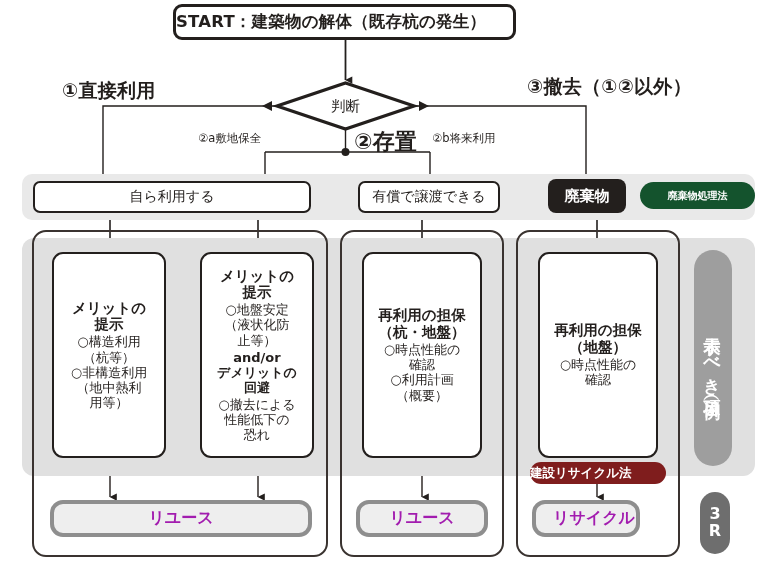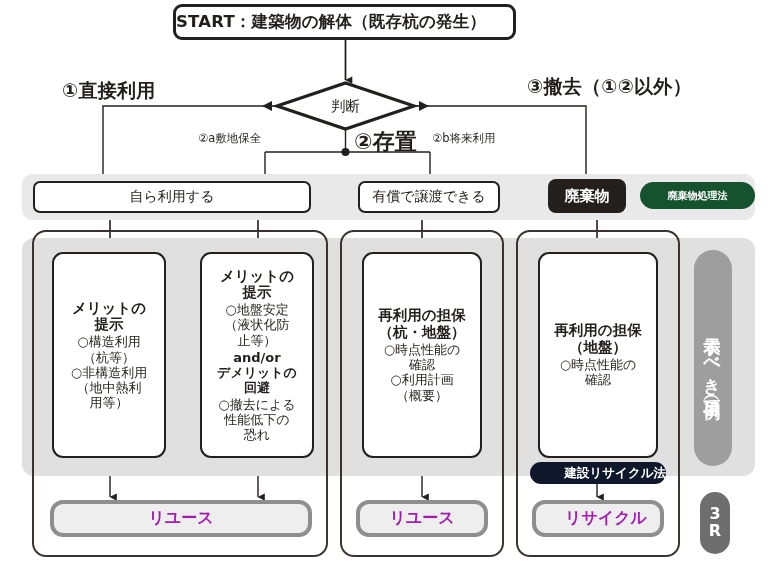--- a/index.html
+++ b/index.html
@@ -92,34 +92,34 @@
   .item-4{left:538px;top:252px;width:120px;height:206px;}
 
   .it-head{font-size:14.5px;font-weight:bold;line-height:1.16;}
   .it-mid{font-size:13px;font-weight:bold;line-height:1.18;margin:2px 0 0;}
   .it-body{font-size:13px;line-height:1.17;margin-top:1px;}
   .it-body div{white-space:pre-line;}
 
   
   .rc-law{
     left:530px;top:462px;width:136px;height:22px;
-    background:#0f172a;color:#fff;border-radius:11px;
-    display:flex;align-items:center;justify-content:flex-end;
+    background:#7f1d1d;color:#fff;border-radius:11px;
+    display:flex;align-items:center;justify-content:flex-start;
     font-size:12.5px;font-weight:bold;z-index:6;
   }
 
   
   .result{
     border:4px solid #8e8e8e;border-radius:13px;background:#eeeeee;
     display:flex;align-items:center;justify-content:center;
     font-size:16px;font-weight:bold;color:#a21caf;z-index:5;
   }
   .res-a{left:50px;top:500px;width:262px;height:37px;}
   .res-b{left:356px;top:500px;width:132px;height:37px;}
-  .res-c{left:532px;top:500px;width:132px;height:37px;padding-left:16px;}
+  .res-c{left:532px;top:500px;width:108px;height:37px;padding-left:16px;}
 
   
   .vert-pill{
     left:694px;top:250px;width:38px;height:216px;
     background:#9e9e9e;color:#fff;border-radius:19px;z-index:6;
     display:flex;align-items:center;justify-content:center;
   }
   .vert-pill span{
     writing-mode:vertical-rl;text-orientation:upright;
     font-size:17px;font-weight:bold;letter-spacing:1px;

